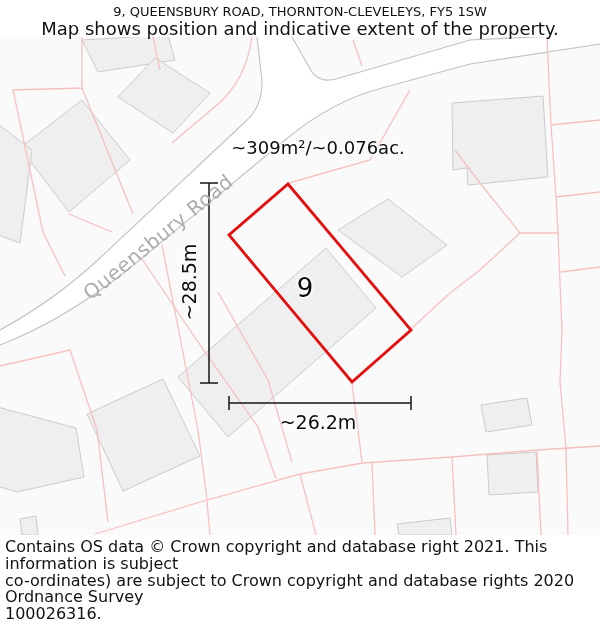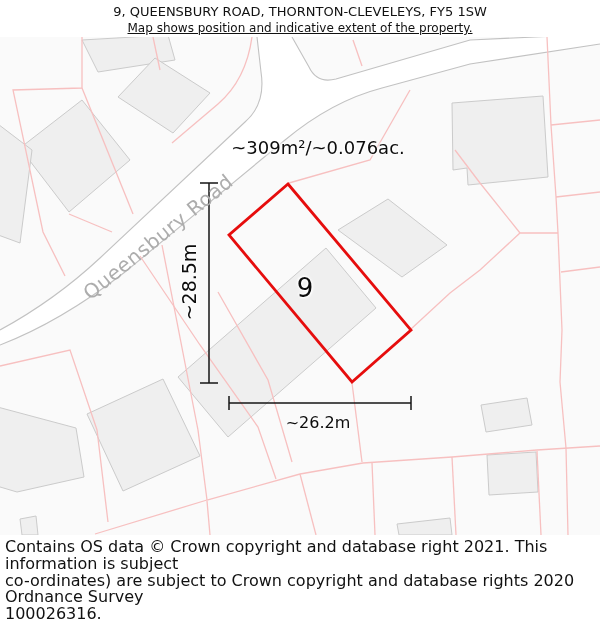--- a/index.html
+++ b/index.html
@@ -2,39 +2,39 @@
 <html style="--property-outline: #e60d0d; --parcel-line: #f7c0c0; --road-casing: #c2c2c2; --building-fill: #efefef; --building-stroke: #cbcbcb; --map-background: #fafafa; --road-label: #adadad;"><head>
 <meta charset="utf-8">
 <style>
   html,body{margin:0;padding:0;}
   .page{
     position:relative;width:600px;height:625px;overflow:hidden;
     background:#ffffff;font-family:"DejaVu Sans", sans-serif;color:#111;
   }
   .header{position:absolute;top:3px;left:0;width:600px;text-align:center;line-height:17px;z-index:5;}
   .header .title{font-size:13px;}
-  .header .subtitle{font-size:12px;text-decoration:underline;}
+  .header .subtitle{font-size:18px;}
   .map{position:absolute;left:0;top:0;width:600px;height:625px;}
   .map svg{position:absolute;left:0;top:0;}
   .map-bg{fill:var(--map-background,#fafafa);}
   .road-fill{fill:#ffffff;stroke:none;}
   .casing{fill:none;stroke:var(--road-casing,#c2c2c2);stroke-width:1.1;}
   .building{fill:var(--building-fill,#efefef);stroke:var(--building-stroke,#cbcbcb);stroke-width:1;}
   .pink{fill:none;stroke:var(--parcel-line,#f7c0c0);stroke-width:1.3;}
   .plot{fill:none;stroke:var(--property-outline,#e60d0d);stroke-width:2.8;stroke-linejoin:miter;}
   .dim{fill:none;stroke:#151515;stroke-width:1.5;}
   .maplabel{
     position:absolute;white-space:nowrap;color:#0c0c0c;
     text-shadow:0 0 2px #fff,0 0 3px #fff,0 0 4px #fff,1px 1px 2px #fff,-1px -1px 2px #fff;
     z-index:3;
   }
   .area-label{font-size:18px;transform:translate(-50%,-50%);}
   .plot-number{font-size:26px;transform:translate(-50%,-50%);}
   .dim-v{font-size:19px;transform:translate(-50%,-50%) rotate(-90deg);}
-  .dim-h{font-size:16px;transform:translate(-50%,-50%);}
+  .dim-h{font-size:19px;transform:translate(-50%,-50%);}
   .road-name{
     font-size:20px;color:var(--road-label,#adadad);letter-spacing:0.5px;
     transform:translate(-50%,-50%) rotate(-39deg);text-shadow:none;
   }
   .footer{
     position:absolute;left:5px;top:539px;width:592px;z-index:5;
     font-size:16px;line-height:16.8px;background:#fff;
   }
 </style>
 </head>

